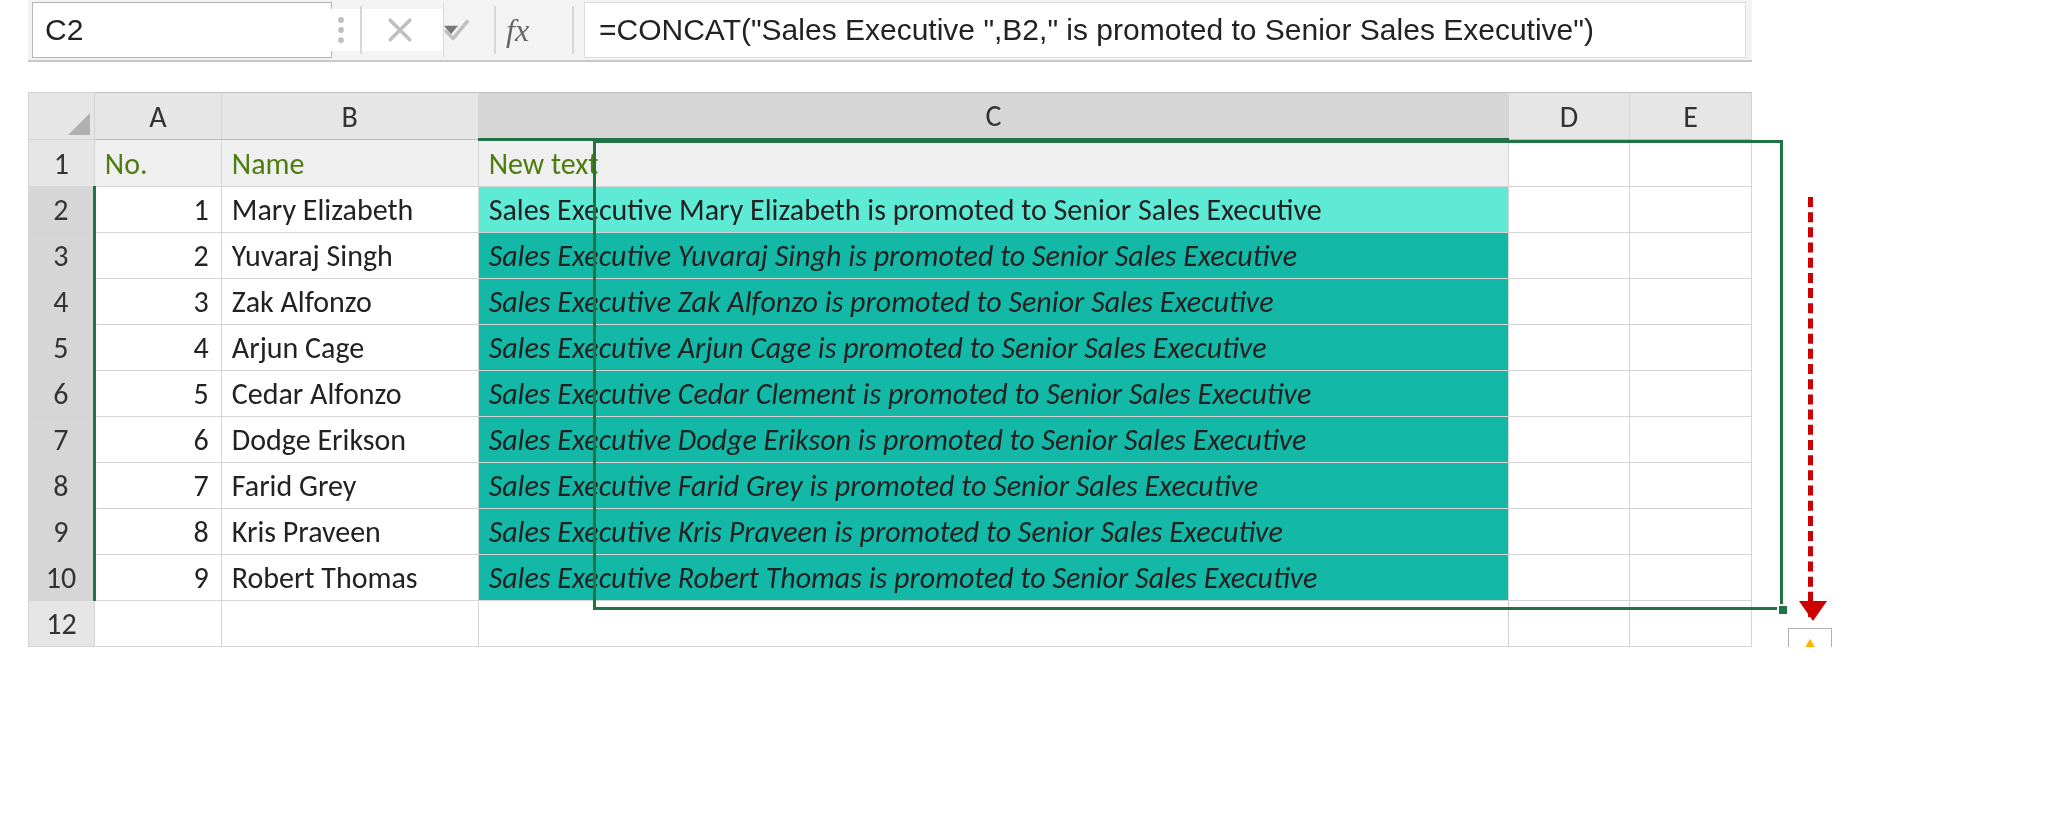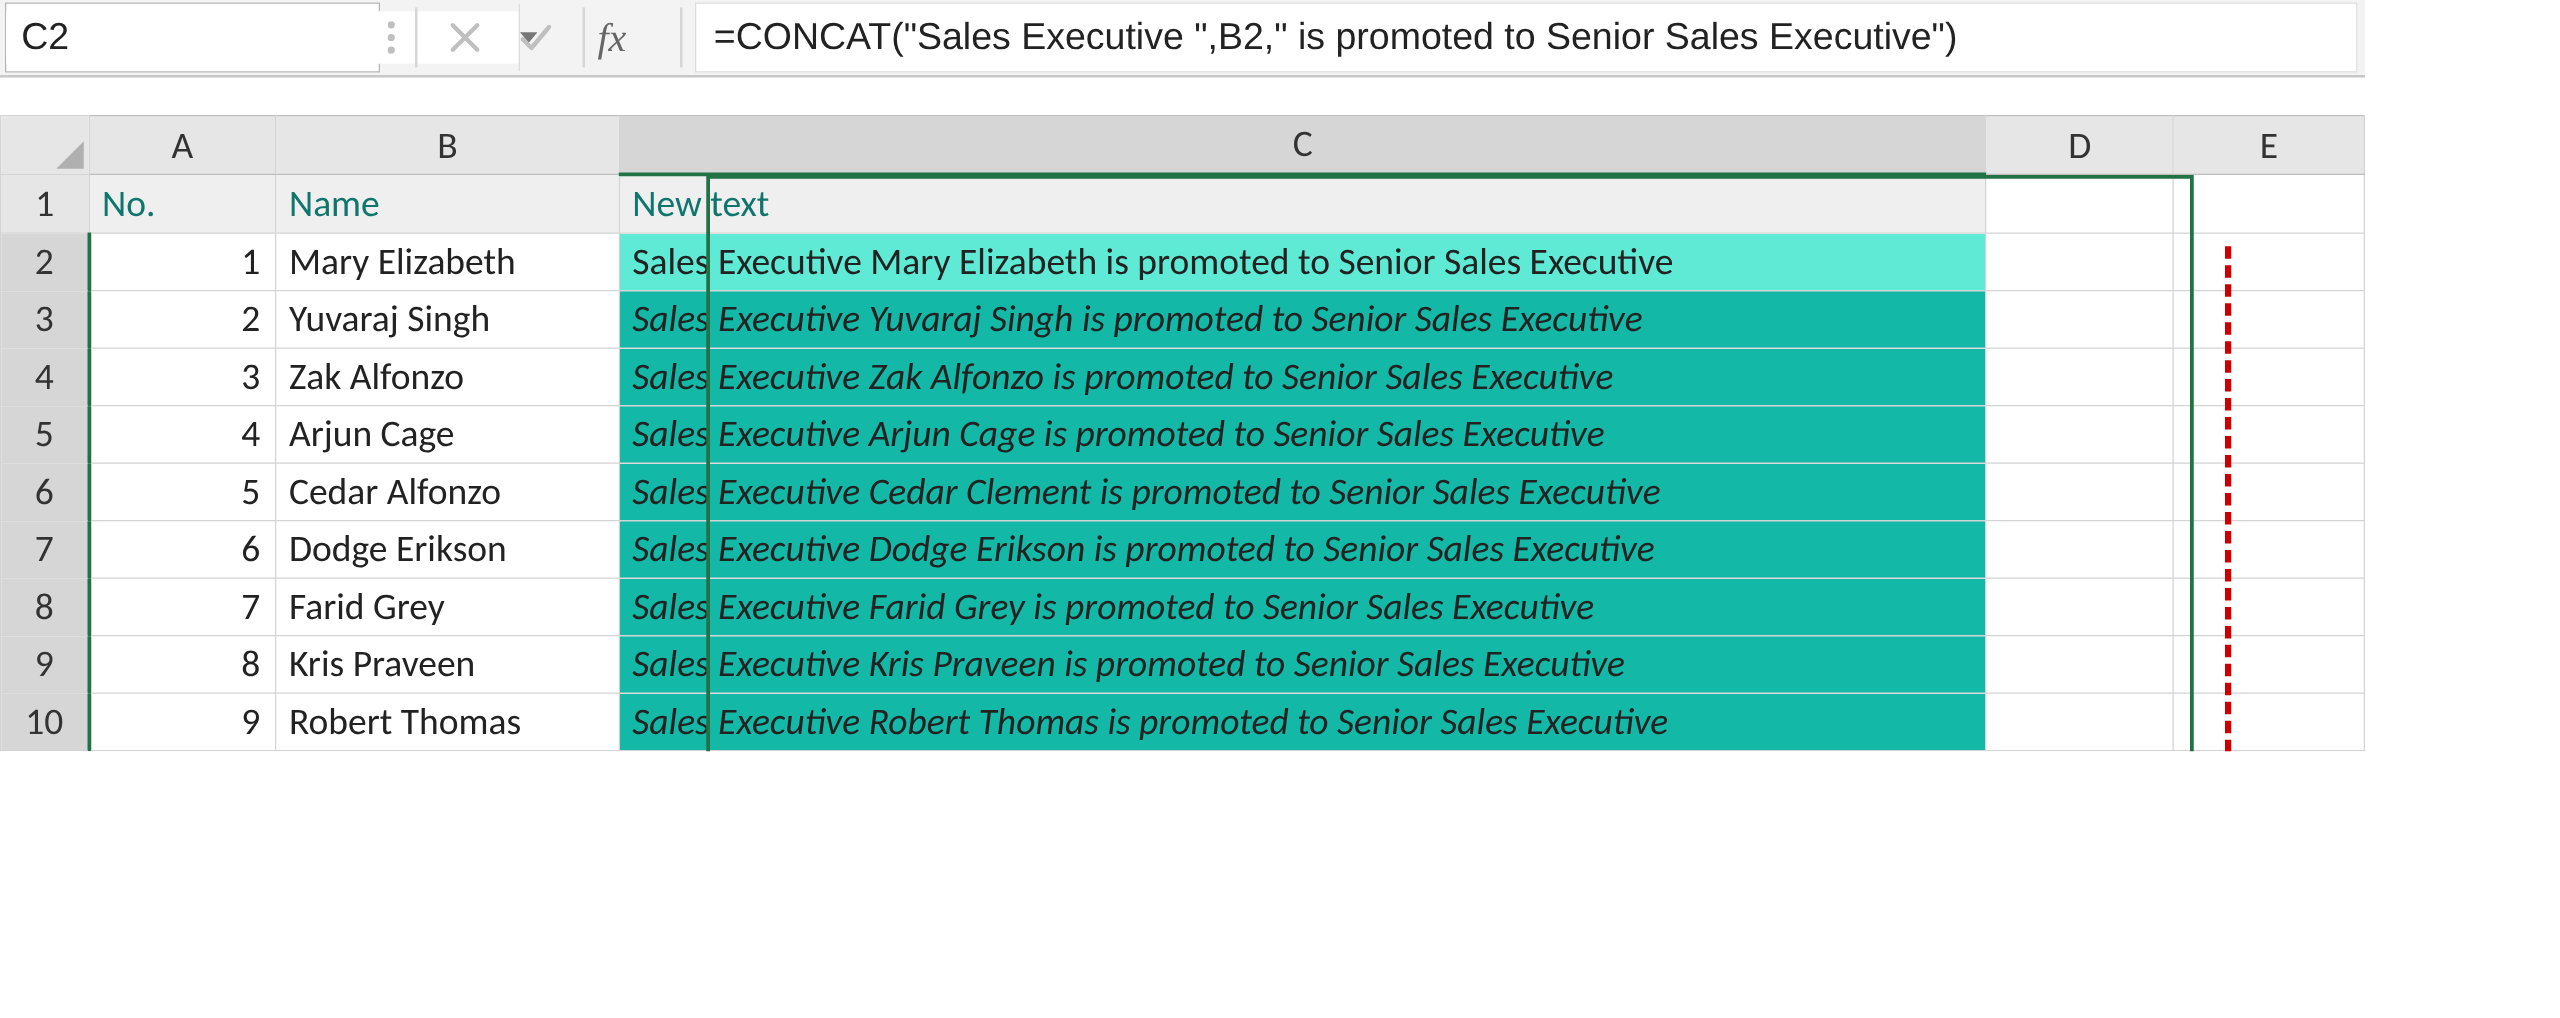--- a/index.html
+++ b/index.html
@@ -4,22 +4,23 @@
 <style>
   * { box-sizing: border-box; }
   html, body {
     margin: 0; padding: 0;
     font-family: Calibri, "Segoe UI", Arial, sans-serif;
     background: #fff;
     color: #222;
     user-select: none;
   }
   .app {
-    width: 1892px;
+    width: 1752px;
     font-size: 30px;
+    padding-left: 28px;
   }
   
   .formula-row {
     display: flex;
     align-items: stretch;
     height: 62px;
     border-bottom: 2px solid #c8c8c8;
     background: #f3f3f3;
   }
   .name-box-wrap {
@@ -137,21 +138,21 @@
     content: "";
     position: absolute;
     right: 4px; bottom: 4px;
     width: 0; height: 0;
     border-style: solid;
     border-width: 0 0 22px 22px;
     border-color: transparent transparent #b0b0b0 transparent;
   }
   td.hdr-cell {
     background: #efefef;
-    color: #0f766e;
+    color: #4d7c0f;
   }
   td.num { text-align: right; padding-right: 12px; }
   td.txt { text-align: left; }
   td.sel { background: #14b8a6; font-style: italic; }
 
   
   .selection-frame {
     position: absolute;
     border: 3px solid #217346;
     pointer-events: none;
@@ -327,20 +328,28 @@
           <td></td>
         </tr>
         <tr>
           <th class="row-header sel">10</th>
           <td class="num">9</td>
           <td class="txt">Robert Thomas</td>
           <td class="txt sel">Sales Executive Robert Thomas is promoted to Senior Sales Executive</td>
           <td></td>
           <td></td>
         </tr>
+        <tr>
+          <th class="row-header">12</th>
+          <td></td>
+          <td></td>
+          <td></td>
+          <td></td>
+          <td></td>
+        </tr>
       </tbody>
     </table>
 
     <div class="selection-frame" style="left:565px; top:78px; width:1190px; height:470px;"></div>
     <div class="fill-handle" style="left:1749px; top:542px;"></div>
     <div class="paste-opts" style="left:1760px; top:566px;">
       <svg viewBox="0 0 24 24">
         <path d="M3 20 L12 4 L21 20 Z" fill="#ffb400"></path>
         <rect x="5" y="12" width="14" height="8" fill="#fff" stroke="#888" stroke-width="1"></rect>
       </svg>

